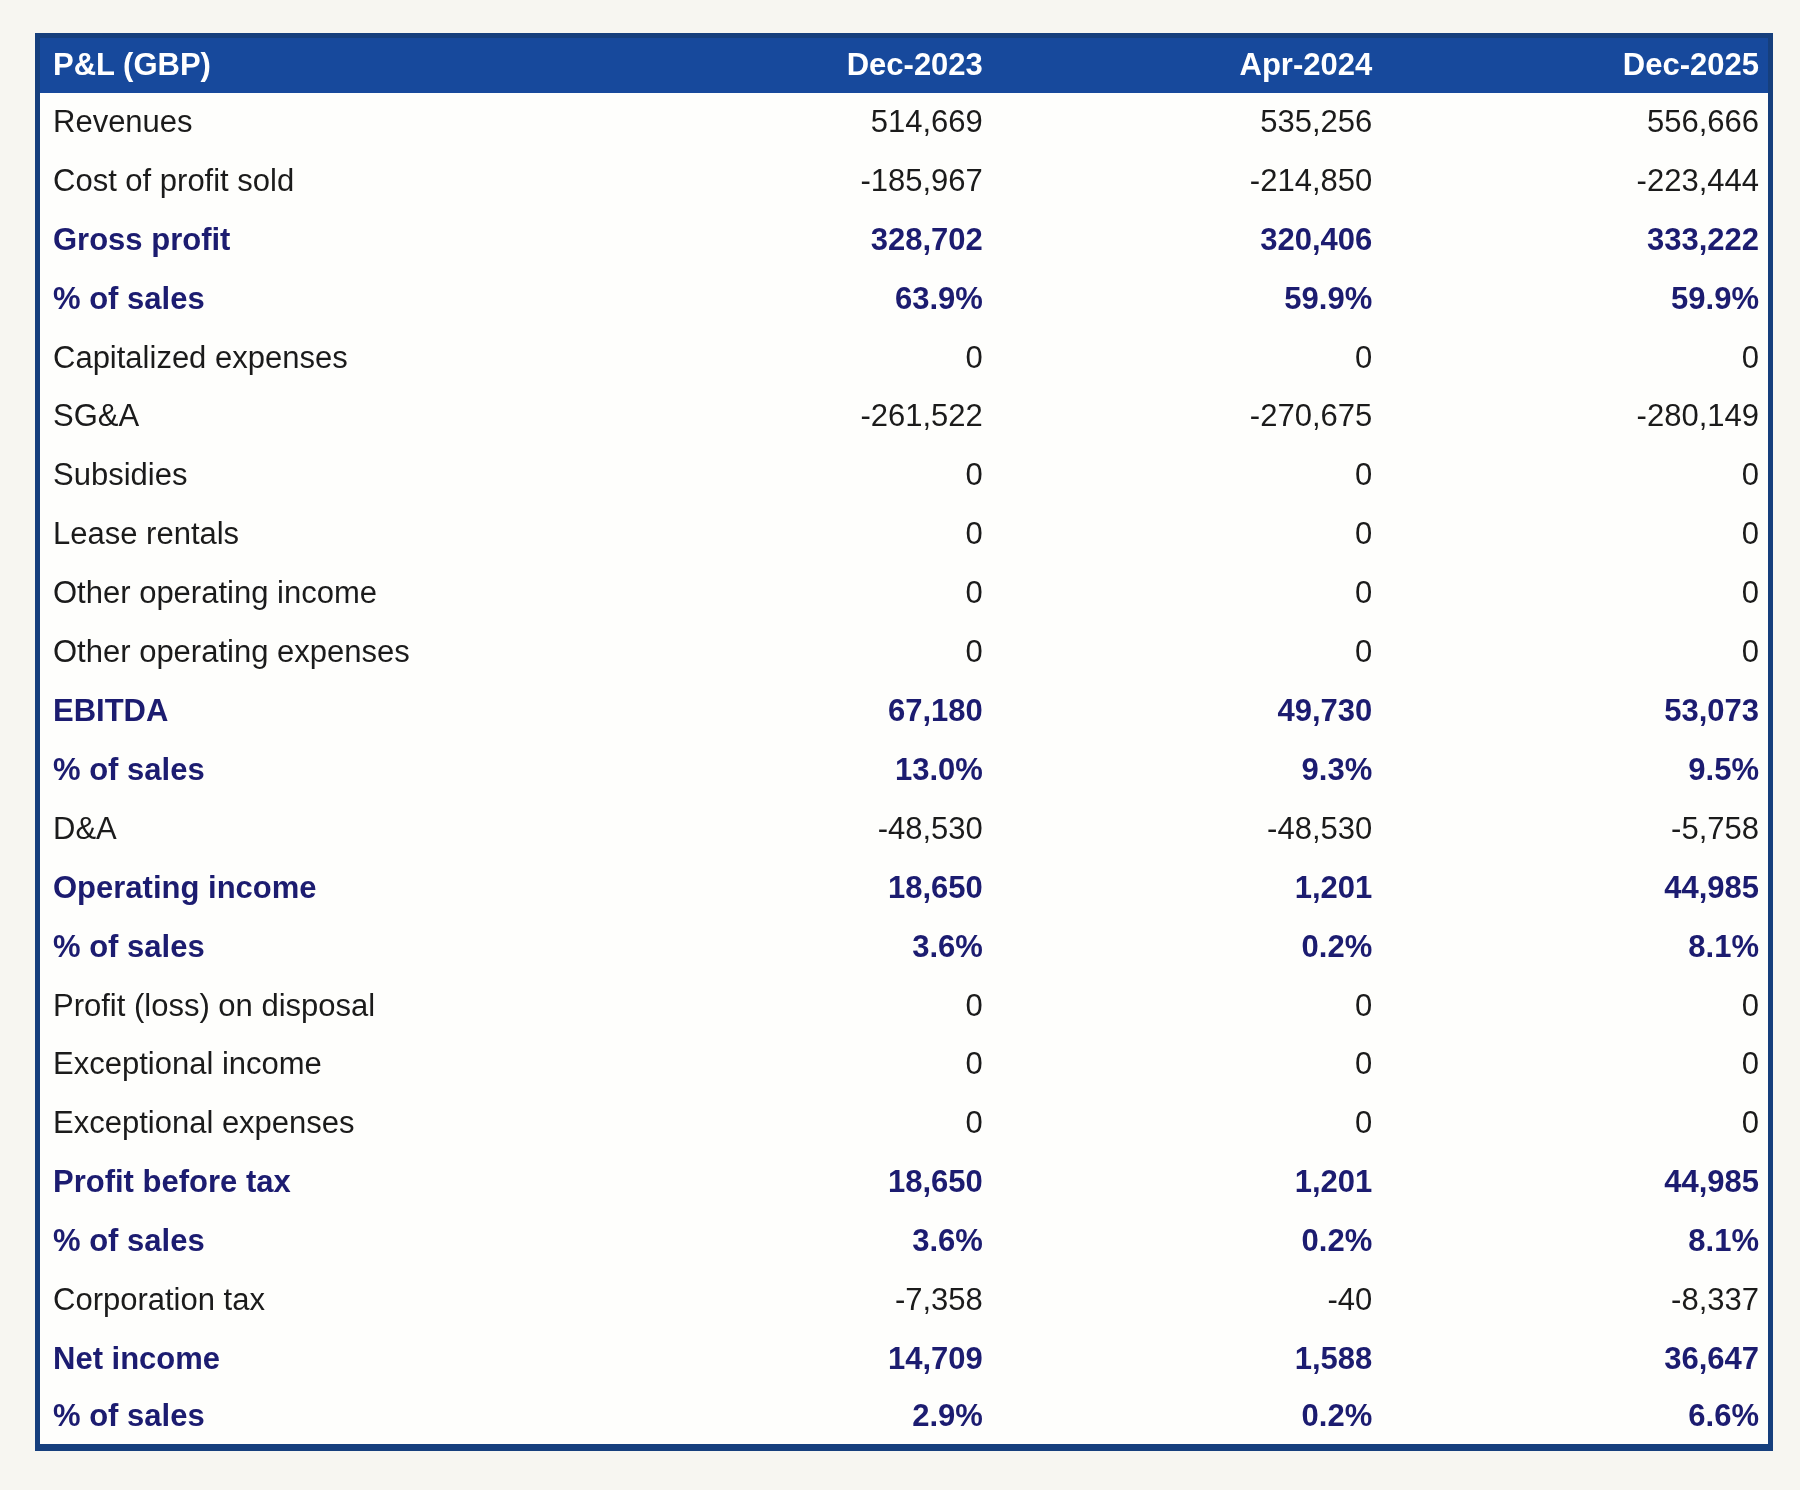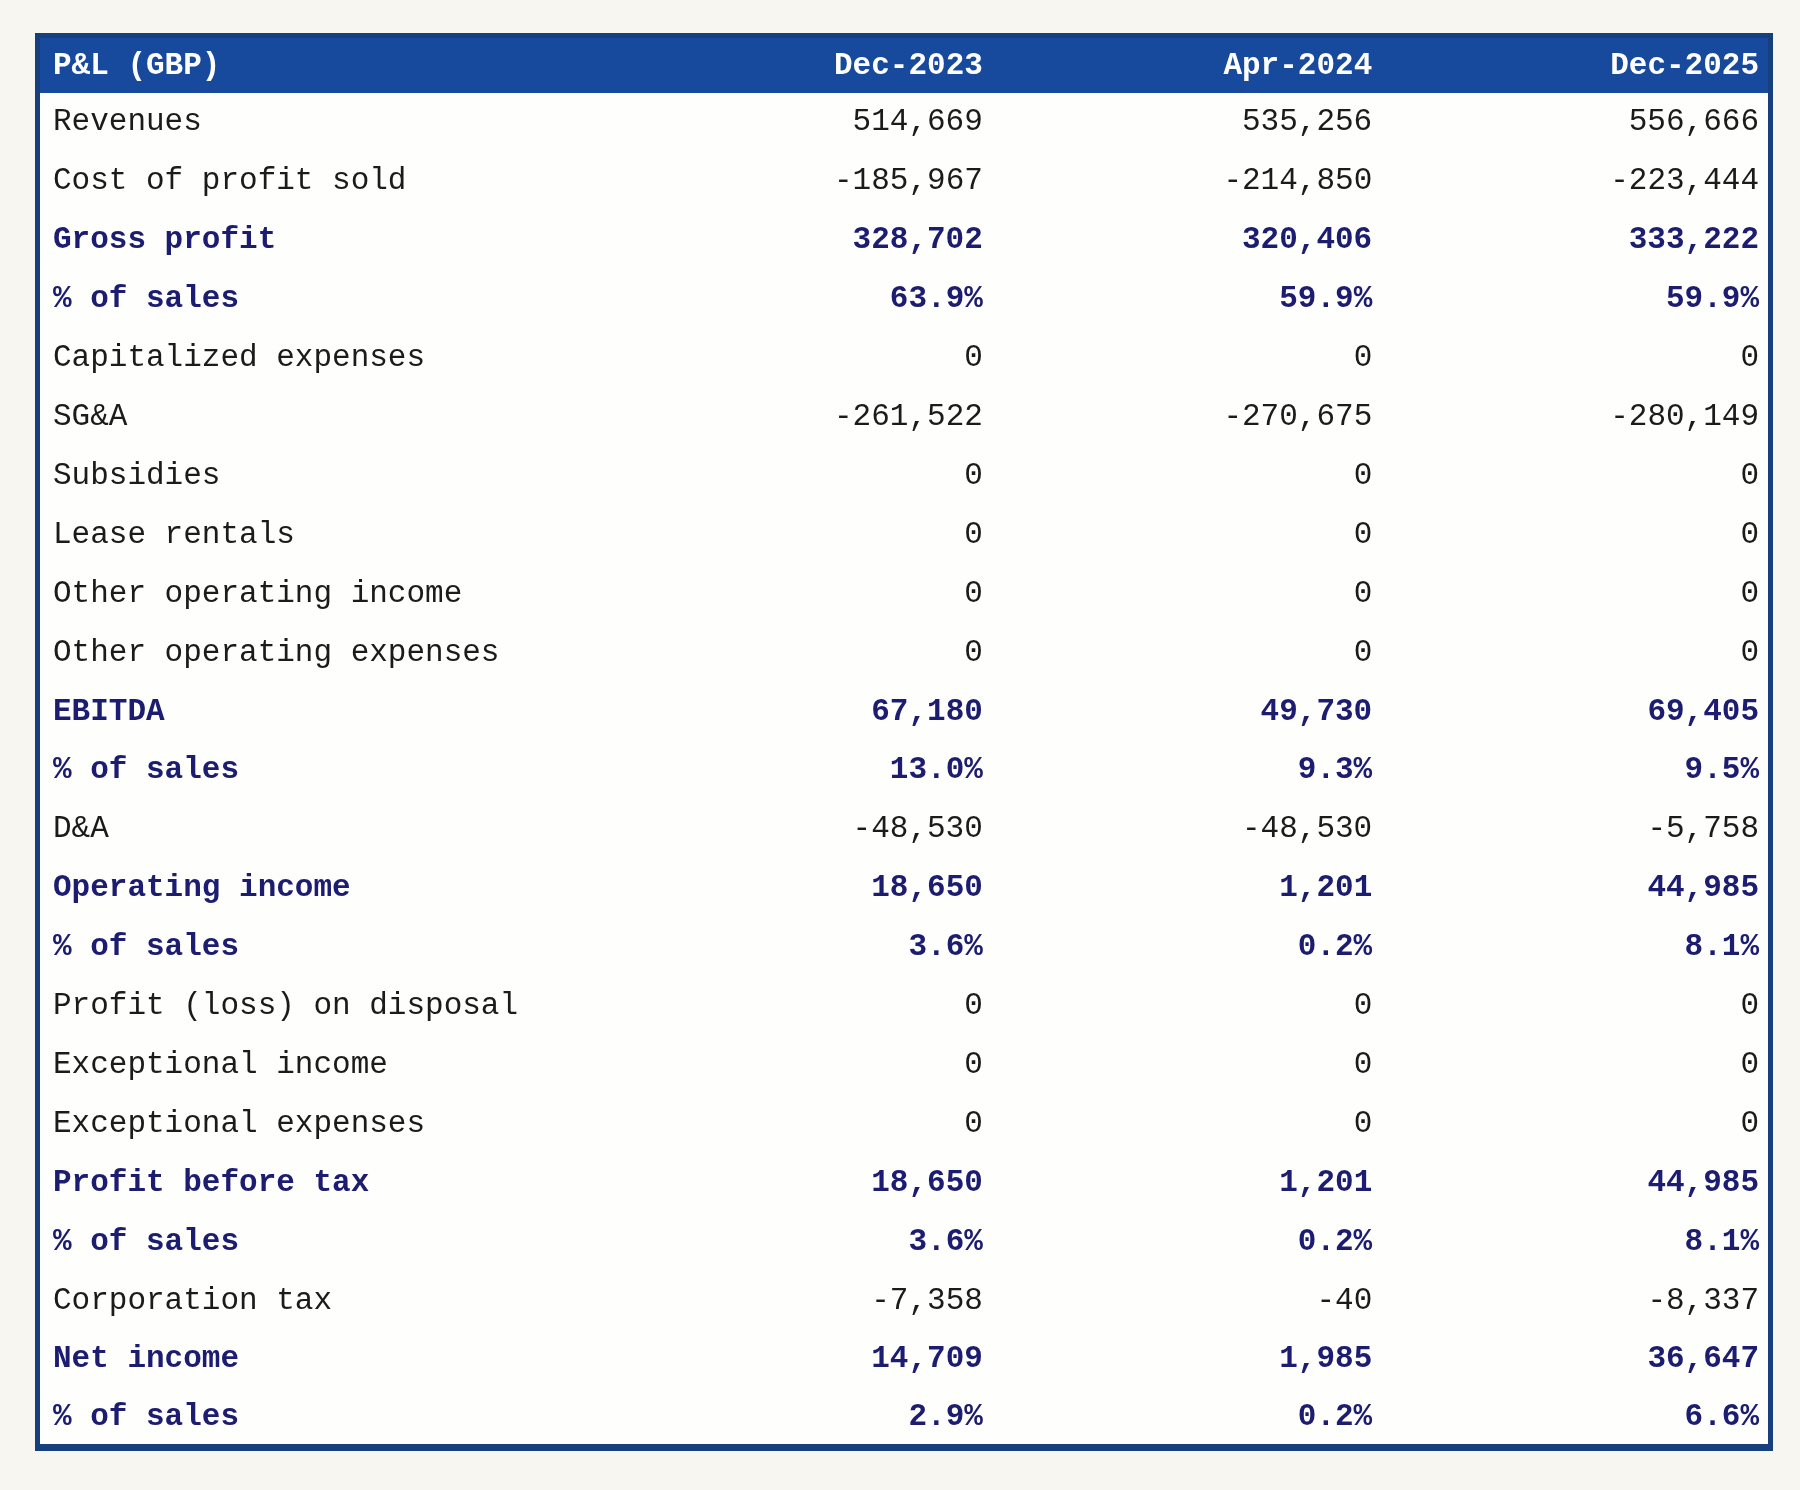--- a/index.html
+++ b/index.html
@@ -22,21 +22,20 @@
     height: 1490px;
     background: var(--page-bg);
     overflow: hidden;
   }
   .table-wrap {
     position: absolute;
     left: 35px;
     top: 33px;
     width: 1738px;
     height: 1418px;
-    font-family: Liberation Mono, monospace;
   }
   table.pnl {
     width: 100%;
     height: 100%;
     border-collapse: collapse;
     table-layout: fixed;
     background: var(--table-bg);
     border: 5px solid var(--border);
     border-bottom-width: 7px;
   }
@@ -147,21 +146,21 @@
           <tr>
     <td class="label-cell">Other operating expenses</td>
     <td class="num-cell">0</td>
     <td class="num-cell">0</td>
     <td class="num-cell">0</td>
   </tr>
           <tr class="emphasis">
     <td class="label-cell">EBITDA</td>
     <td class="num-cell">67,180</td>
     <td class="num-cell">49,730</td>
-    <td class="num-cell">69,405</td>
+    <td class="num-cell">53,073</td>
   </tr>
           <tr class="emphasis">
     <td class="label-cell">% of sales</td>
     <td class="num-cell">13.0%</td>
     <td class="num-cell">9.3%</td>
     <td class="num-cell">9.5%</td>
   </tr>
           <tr>
     <td class="label-cell">D&amp;A</td>
     <td class="num-cell">-48,530</td>
@@ -212,21 +211,21 @@
   </tr>
           <tr>
     <td class="label-cell">Corporation tax</td>
     <td class="num-cell">-7,358</td>
     <td class="num-cell">-40</td>
     <td class="num-cell">-8,337</td>
   </tr>
           <tr class="emphasis">
     <td class="label-cell">Net income</td>
     <td class="num-cell">14,709</td>
-    <td class="num-cell">1,985</td>
+    <td class="num-cell">1,588</td>
     <td class="num-cell">36,647</td>
   </tr>
           <tr class="emphasis">
     <td class="label-cell">% of sales</td>
     <td class="num-cell">2.9%</td>
     <td class="num-cell">0.2%</td>
     <td class="num-cell">6.6%</td>
   </tr>
         </tbody>
     </table>

